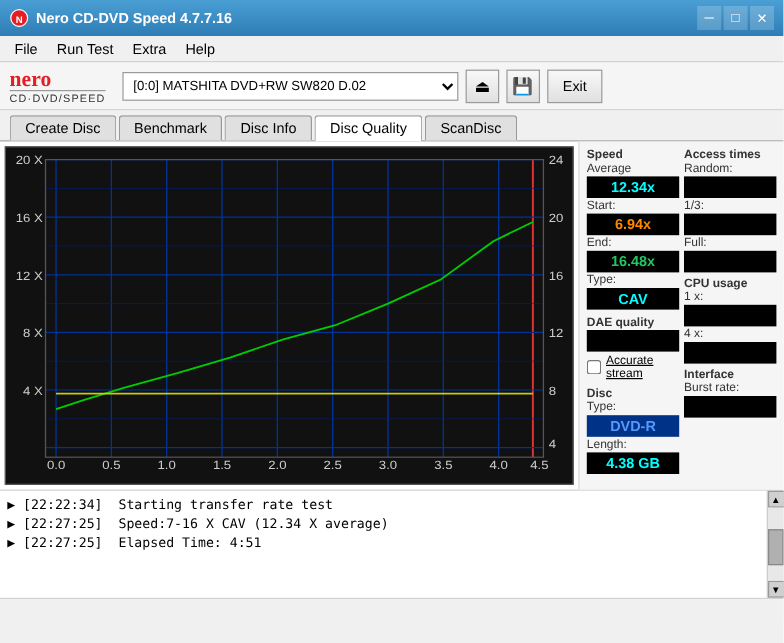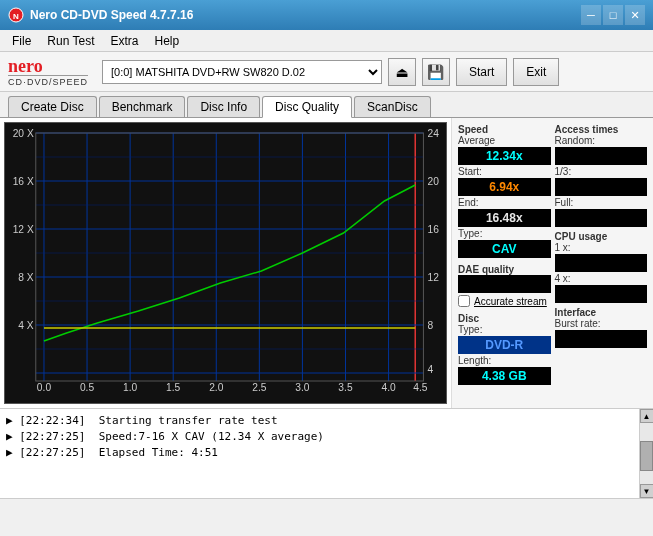--- a/index.html
+++ b/index.html
@@ -123,21 +123,21 @@
     .chart-area {
       flex: 1;
       background: #1a1a1a;
       position: relative;
       margin: 4px;
       border: 1px solid #555;
     }
 
     
     .right-panel {
-      width: 202px;
+      width: 171px;
       padding: 4px 6px;
       display: flex;
       flex-direction: column;
       gap: 4px;
       font-size: 11px;
       background: #f5f5f5;
       border-left: 1px solid #ddd;
     }
     .panel-columns {
       display: flex;
@@ -155,21 +155,21 @@
       font-size: 12px;
       font-weight: bold;
       text-align: center;
       min-height: 18px;
       display: flex;
       align-items: center;
       justify-content: center;
     }
     .stat-value.cyan { color: #00ffff; }
     .stat-value.orange { color: #ff8800; }
-    .stat-value.yellow-green { color: #e5e5e5; }
+    .stat-value.yellow-green { color: #22c55e; }
     .stat-value.blue { color: #5599ff; background: #003388; }
 
     .section-title { font-size: 10px; font-weight: bold; color: #333; margin-top: 2px; }
 
     .checkbox-row { display: flex; align-items: center; gap: 4px; margin-top: 2px; text-decoration: underline; }
     .checkbox-row input { width: 12px; height: 12px; }
     .checkbox-row label { font-size: 10px; }
 
     
     .log-area {
@@ -260,21 +260,20 @@
 </div>
 
 <div class="toolbar">
   <div class="nero-logo">
     <div class="nero-top"><span>nero</span></div>
     <div class="nero-bottom">CD·DVD/SPEED</div>
   </div>
   <select class="drive-select"><option>[0:0]  MATSHITA DVD+RW SW820 D.02</option></select>
   <button class="toolbar-icon-btn" title="Eject">⏏</button>
   <button class="toolbar-icon-btn" title="Save">💾</button>
-  <button class="toolbar-btn">Start</button>
   <button class="toolbar-btn">Exit</button>
 </div>
 
 <div class="tabs">
   <div class="tab">Create Disc</div>
   <div class="tab">Benchmark</div>
   <div class="tab">Disc Info</div>
   <div class="tab active">Disc Quality</div>
   <div class="tab">ScanDisc</div>
 </div>

